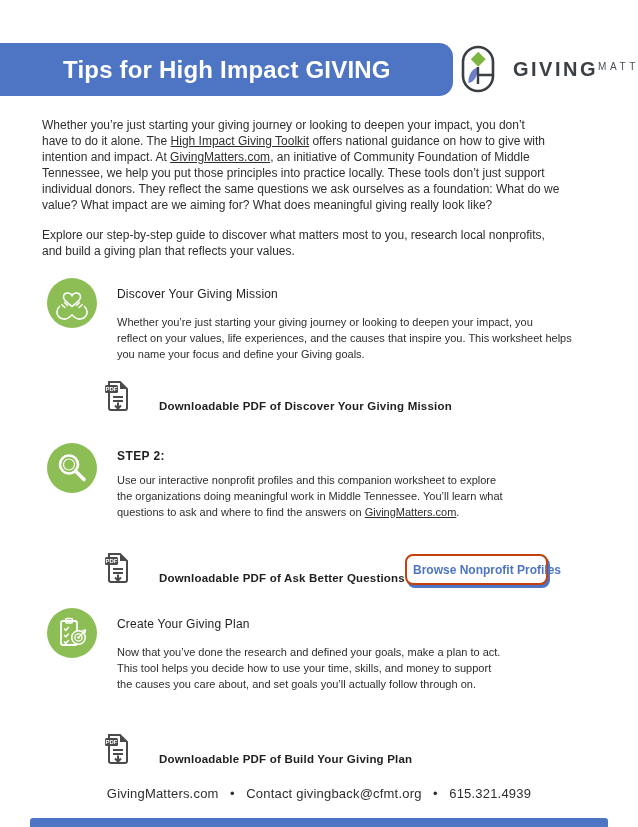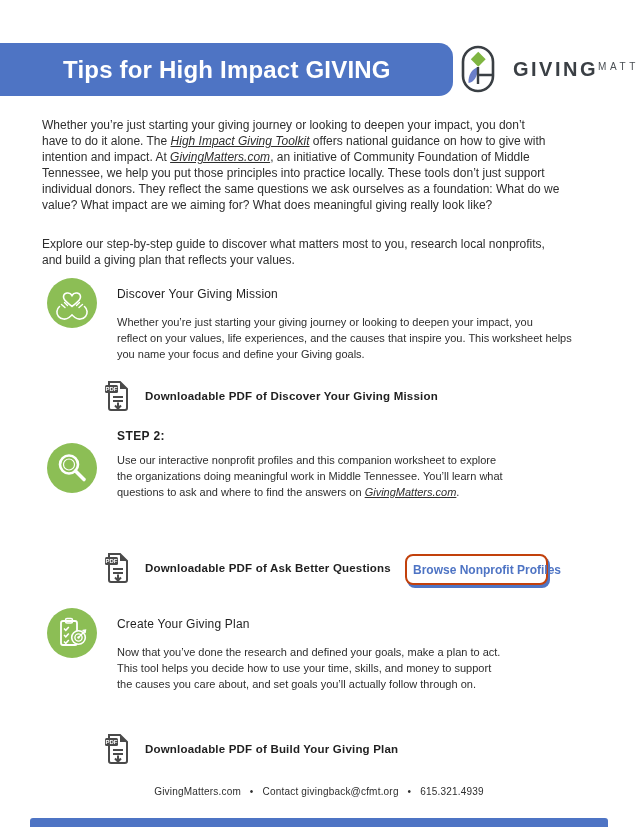--- a/index.html
+++ b/index.html
@@ -22,47 +22,47 @@
   .logo-text { display:flex; flex-direction:row; }
   .logo-giving  { font-size:20px; font-weight:700; letter-spacing:2.5px; color:#3a3f44; line-height:22px; }
   .logo-matters { font-size:10px; font-weight:400; letter-spacing:3.6px; color:#4a4f54; line-height:18px; }
 
   
   .body-text {
     position:absolute; left:42px; width:592px; margin:0;
     font-size:12px; line-height:16px; color:#2e2e2e; white-space:pre-line;
   }
   .intro-p1 { top:117px; }
-  .intro-p2 { top:227px;margin-top:9px; }
-  .link { text-decoration:underline; cursor:pointer;font-style:italic; }
+  .intro-p2 { top:227px; }
+  .link { text-decoration:underline; cursor:pointer; }
 
   
   .step-icon { position:absolute; left:47px; width:50px; height:50px; }
   .step-content { position:absolute; left:117px; width:520px; }
   .step-label { font-size:12px; font-weight:700; color:#1f1f1f; letter-spacing:0.4px; line-height:14px; }
   .step-title { font-size:12px; font-weight:400; color:#1f1f1f; line-height:22px; margin-top:5px; letter-spacing:0.2px; }
   .step-body  { font-size:11px; line-height:16px; color:#2e2e2e; margin-top:9px; white-space:pre-line; }
 
   
-  .pdf-row { position:absolute; left:104px; height:32px; display:flex; align-items:center; gap:15px; cursor:pointer; }
+  .pdf-row { position:absolute; left:104px; height:32px; display:flex; align-items:flex-end; gap:29px; cursor:pointer; }
   .pdf-label { font-size:11.5px; font-weight:700; color:#1f1f1f; letter-spacing:0.2px; white-space:nowrap; }
 
   
   .browse-btn {
     position:absolute; left:405px; top:554px; width:143px; height:31px;
     background:#ffffff; border:2px solid #c2410c; border-radius:8px;
     color:#4e74c4; font-weight:700; font-size:12px;
     font-family:"Liberation Sans", sans-serif;
     box-shadow:2px 3px 0 0 #4e74c4; cursor:pointer; white-space:nowrap;
   }
 
   
   .footer {
     position:absolute; left:0; right:0; top:786px; text-align:center;
-    font-size:10px; color:#2e2e2e; letter-spacing:0.2px; white-space:pre;
+    font-size:13px; color:#2e2e2e; letter-spacing:0.2px; white-space:pre;
   }
   .bottom-bar {
     position:absolute; left:30px; width:578px; bottom:0; height:9px;
     background:#4e74c4; border-radius:3px 3px 0 0;
   }
 </style>
 </head>
 <body>
 
 <div class="page">
@@ -121,21 +121,21 @@
   </div>
 
   <div class="step-icon" style="top:443px">
     <svg width="50" height="50" viewBox="0 0 50 50">
       <circle cx="25" cy="25" r="25" fill="#8cbe55"></circle>
       <circle cx="22" cy="21.5" r="9" fill="none" stroke="#fff" stroke-width="2.6"></circle>
       <circle cx="22" cy="21.5" r="5.5" fill="none" stroke="#fff" stroke-width="1.2"></circle>
       <path d="M28.5 28 L37 36.5" stroke="#fff" stroke-width="3.6" stroke-linecap="round"></path>
     </svg>
   </div>
-  <div class="step-content" style="top:429px">
+  <div class="step-content" style="top:449px">
     <div class="step-label">STEP 2:</div>
     <div class="step-body"><span>Use our interactive nonprofit profiles and this companion worksheet to explore
 the organizations doing meaningful work in Middle Tennessee. You’ll learn what
 questions to ask and where to find the answers on </span><span class="link">GivingMatters.com</span><span>.</span></div>
   </div>
   <div class="pdf-row" style="top:552px">
     <svg width="26" height="32" viewBox="0 0 26 32">
       <path d="M5 2 H16 L23 9 V28 a2 2 0 0 1 -2 2 H7 a2 2 0 0 1 -2 -2 Z" fill="none" stroke="#4a4a4a" stroke-width="2"></path>
       <path d="M16 2 L23 9 H16 Z" fill="#4a4a4a"></path>
       <rect x="1" y="5" width="13" height="8" rx="1.5" fill="#4a4a4a"></rect>

